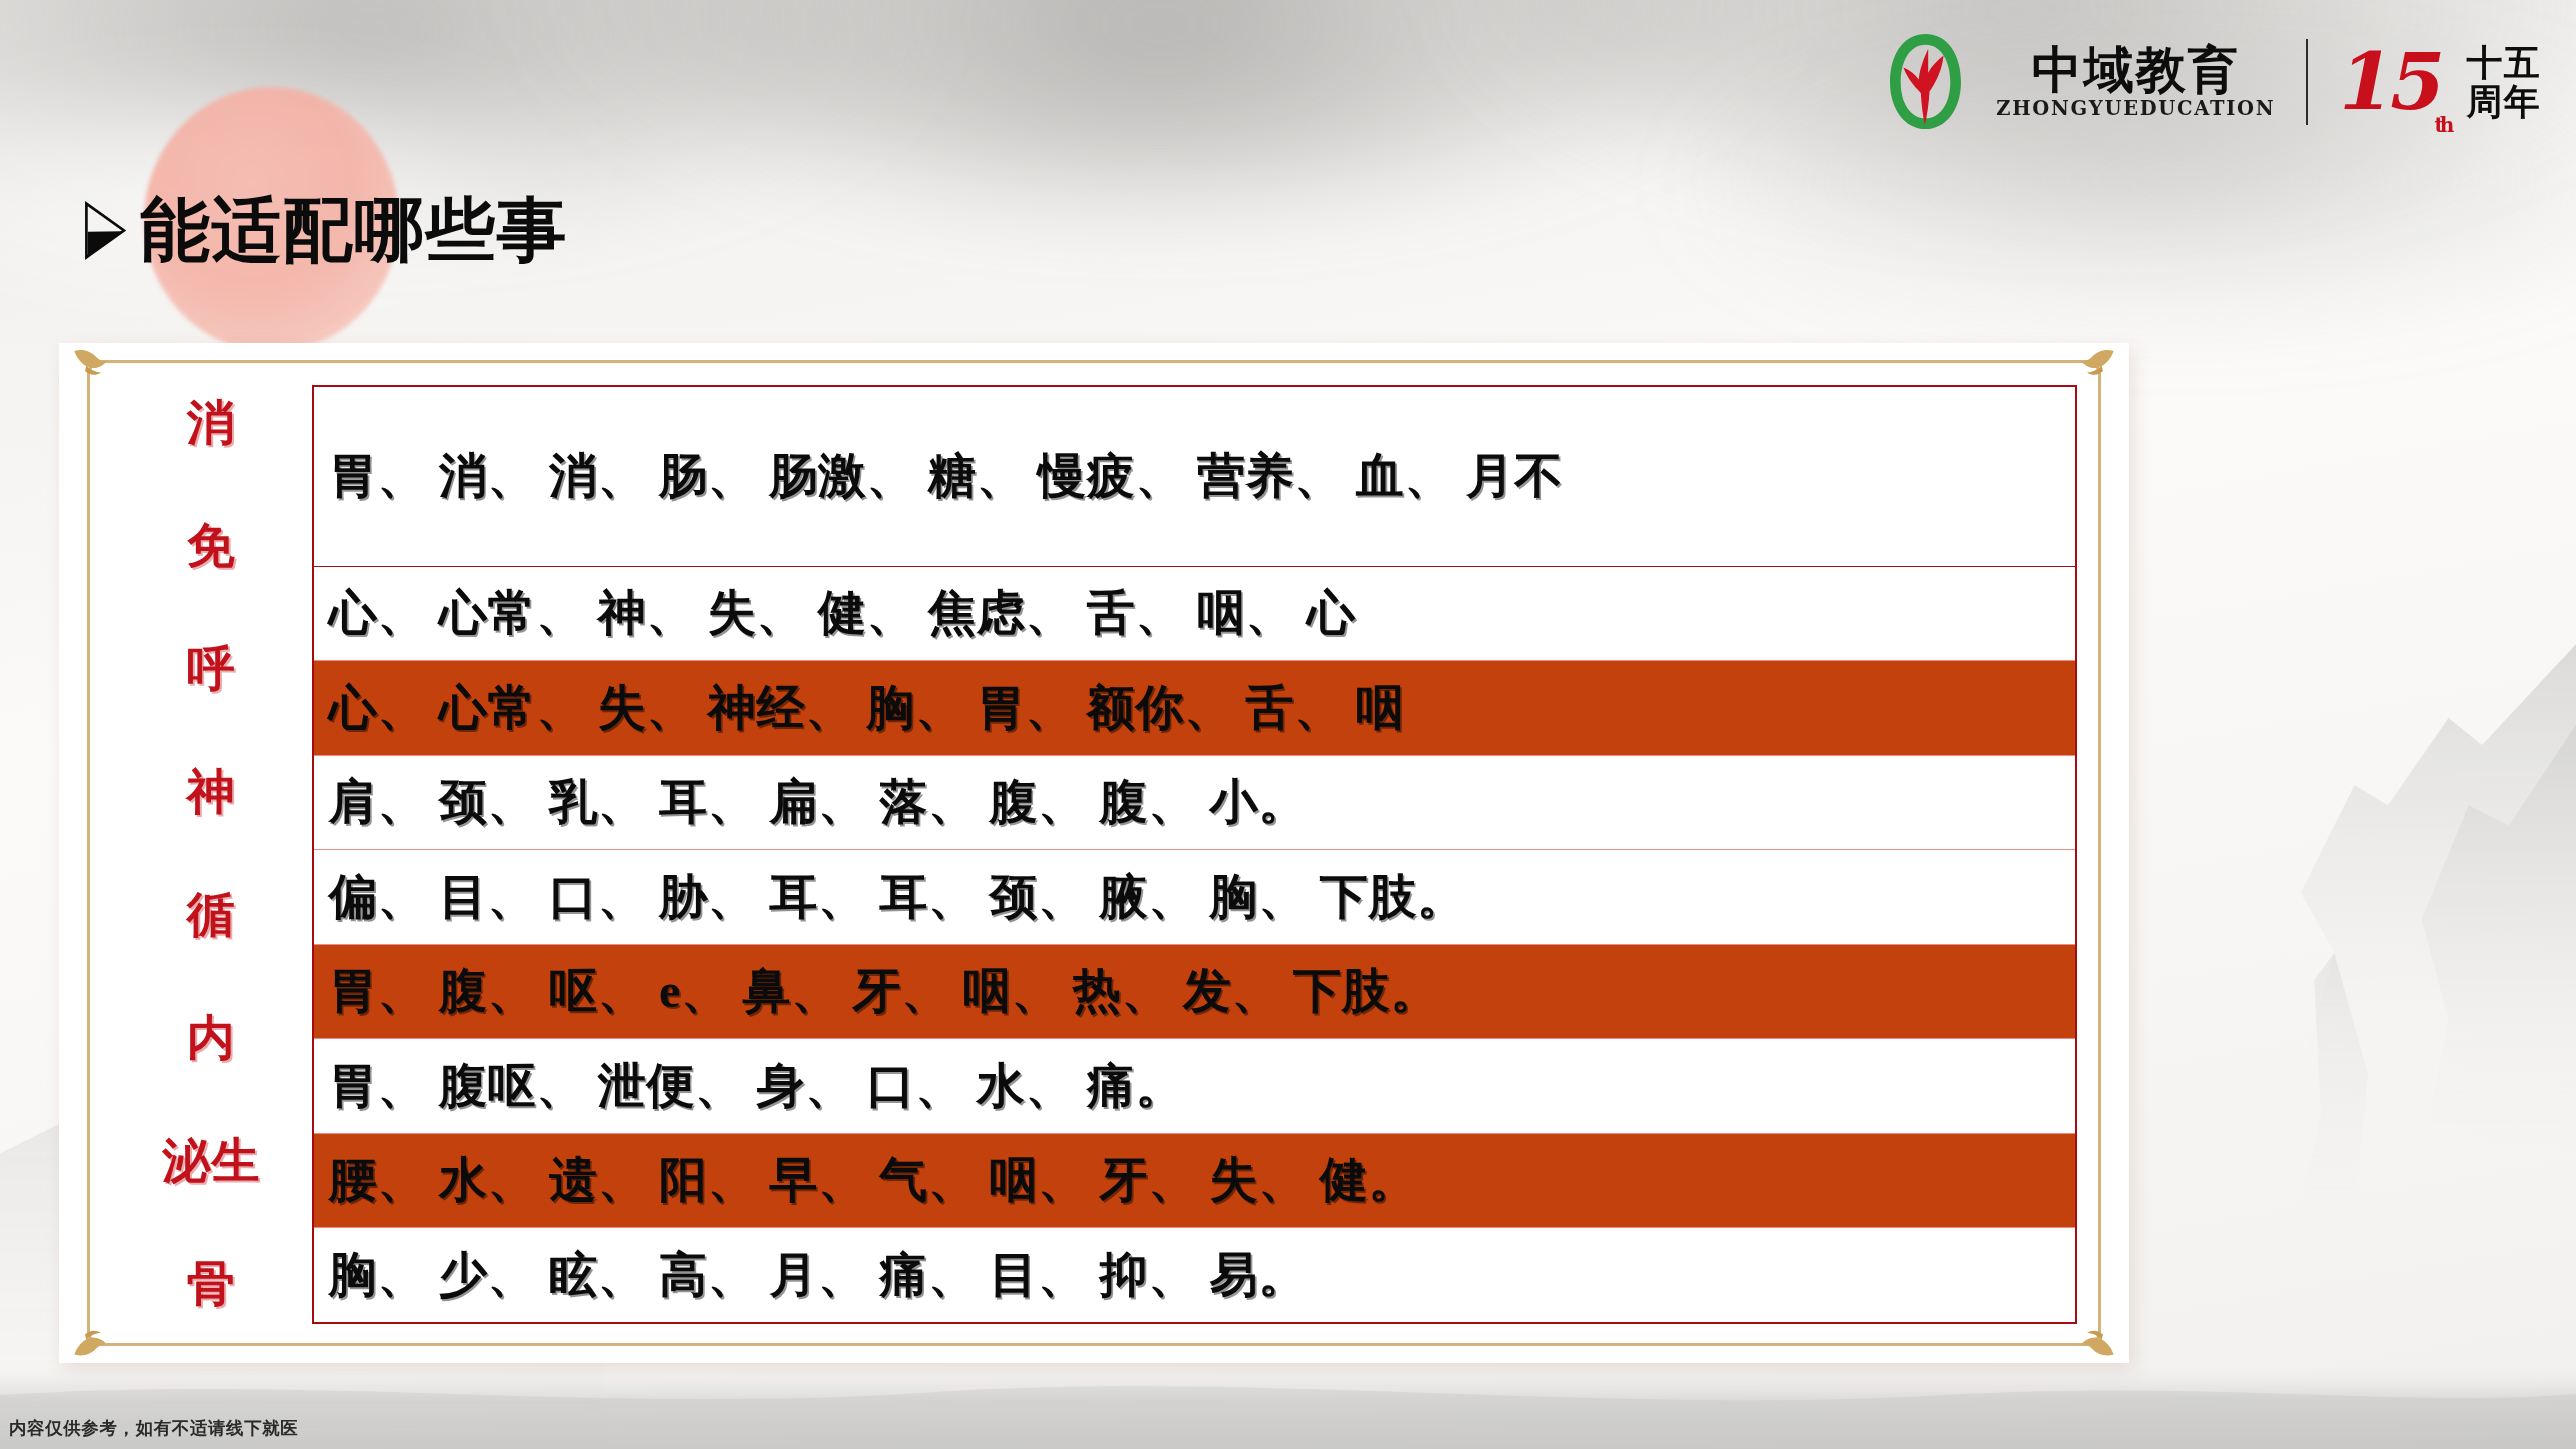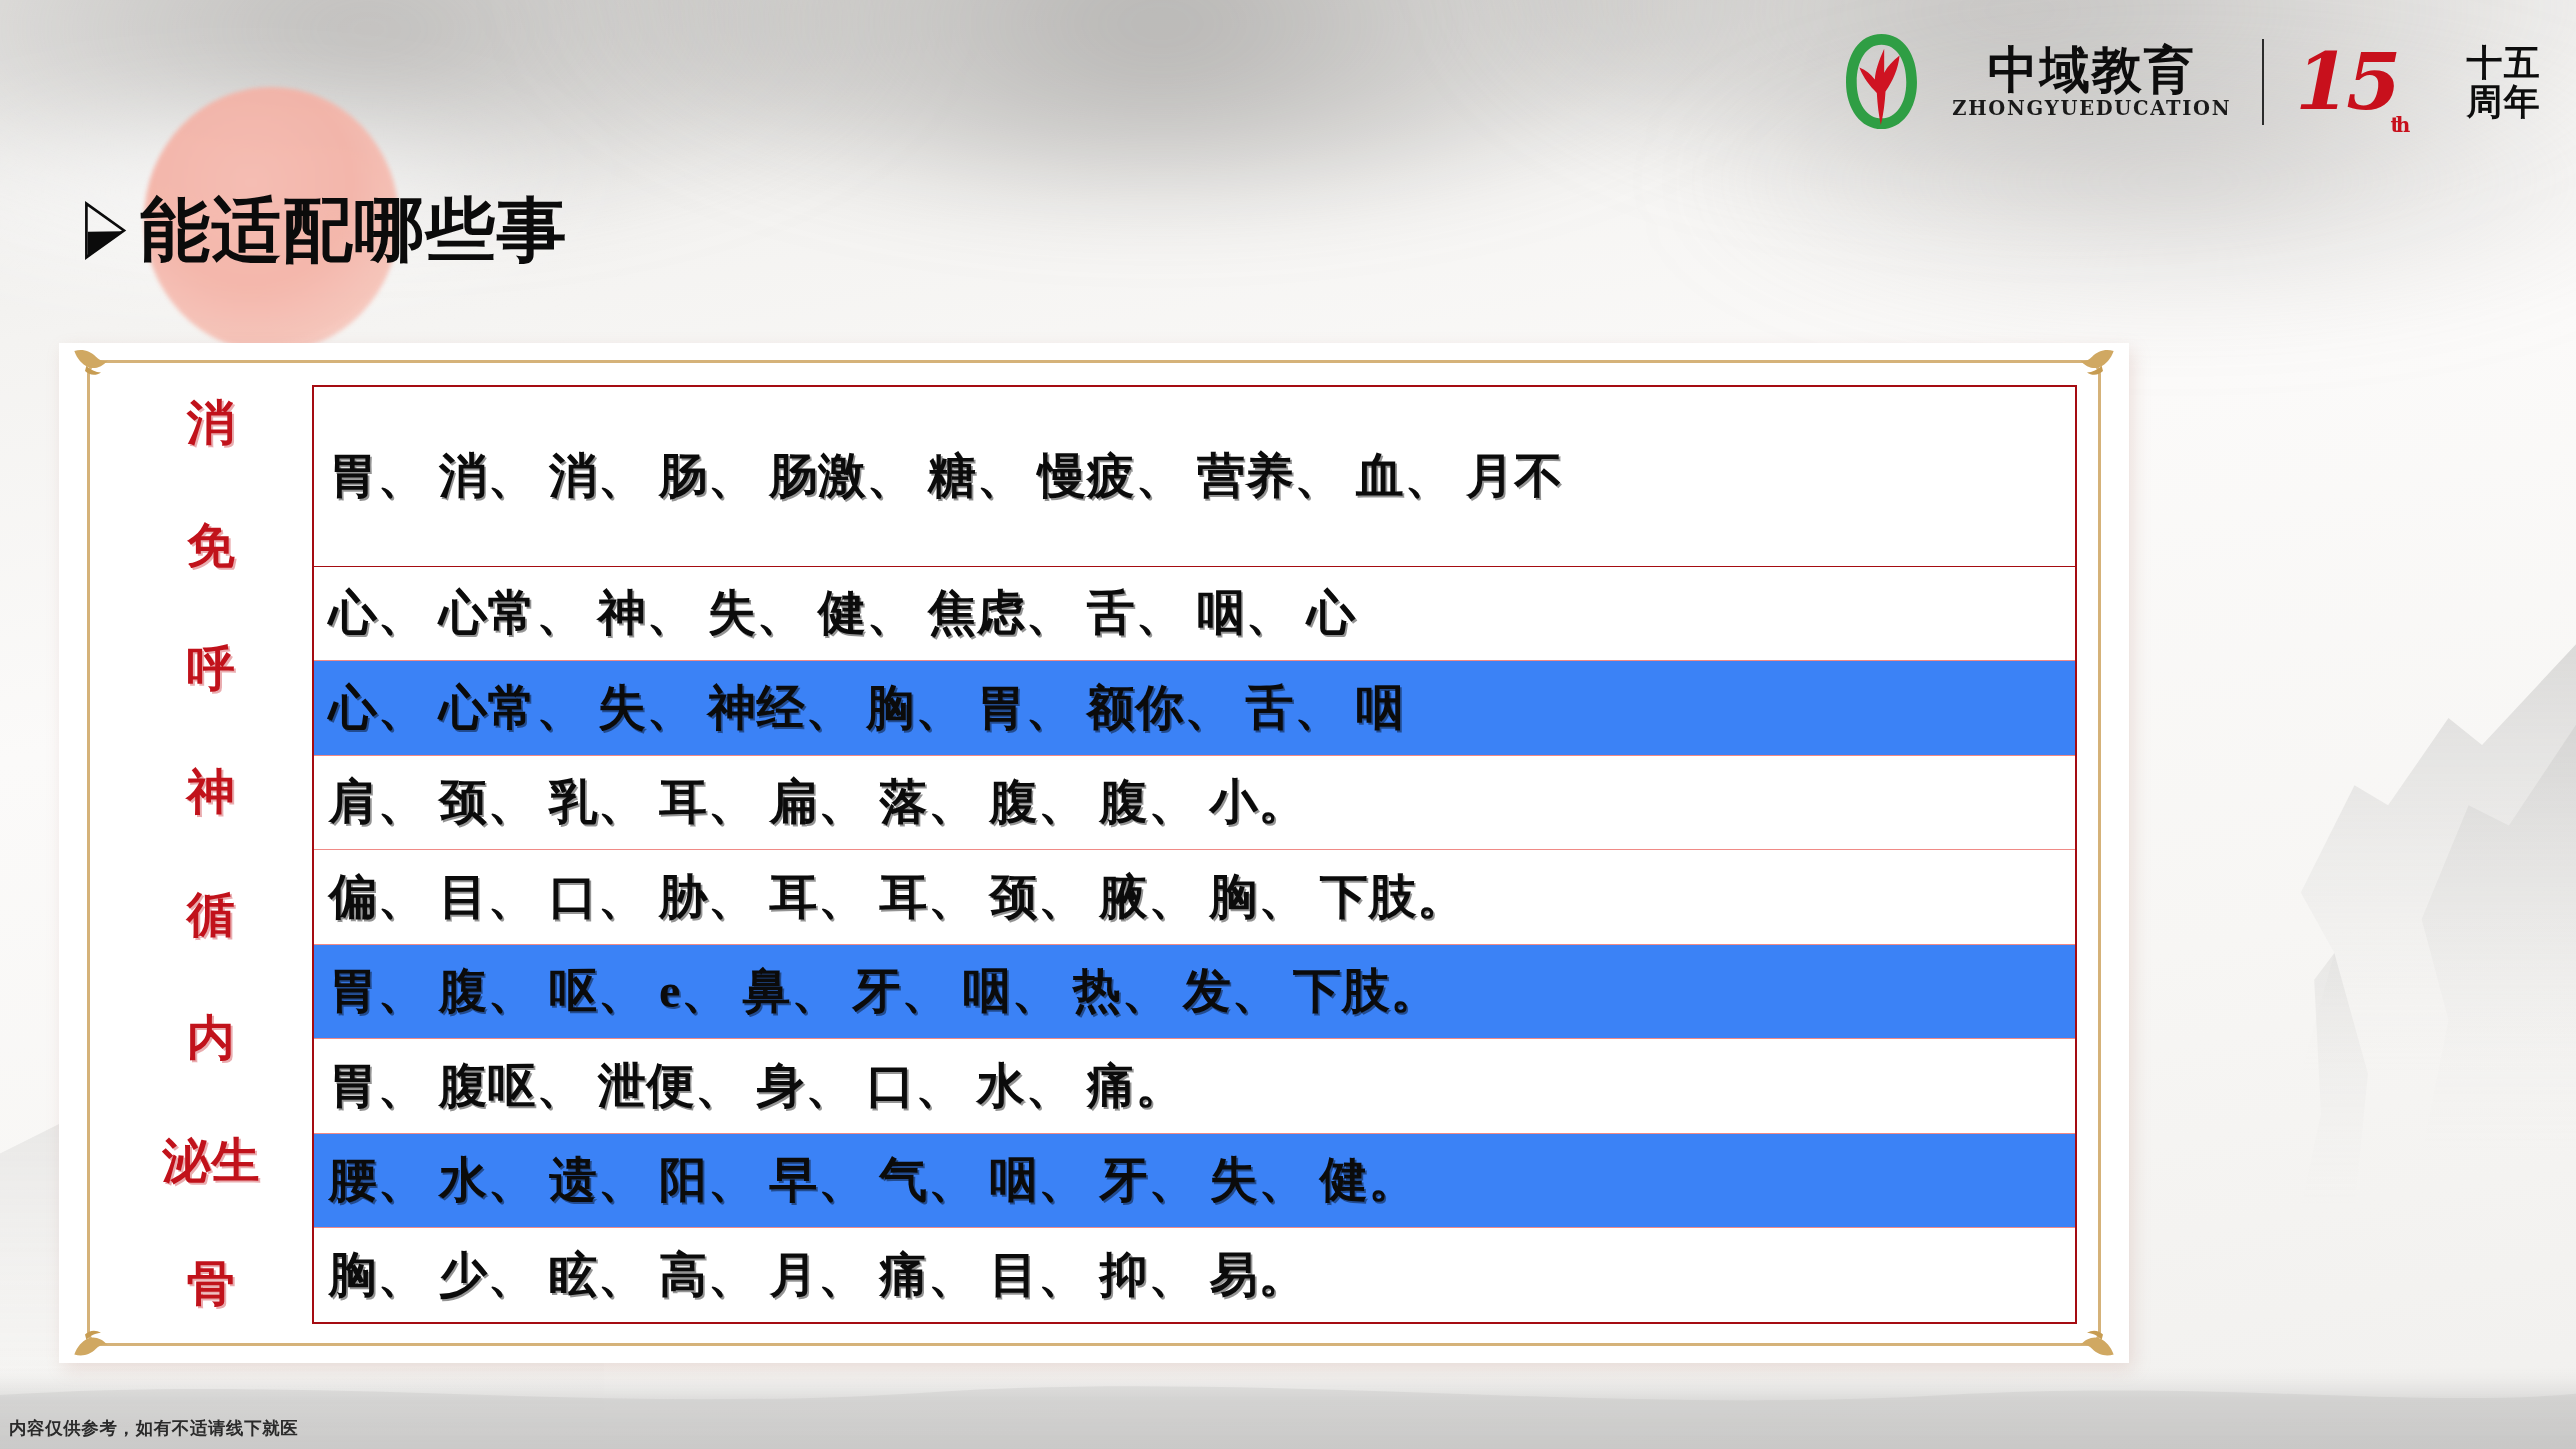--- a/index.html
+++ b/index.html
@@ -114,21 +114,21 @@
   #anniv-th {
     font-family: "DejaVu Serif", "Liberation Serif", serif;
     font-weight: 700; font-style: normal;
     font-size: 20px; color: #c8101c;
     position: relative; top: 23px; left: -6.7px;
   }
   #anniv-cn {
     display: flex; flex-direction: column;
     font-family: "DejaVu Serif", "Liberation Serif", serif;
     font-weight: 700; font-size: 36px; line-height: 1.06;
-    color: #0d0d0d; letter-spacing: 1.3px; margin-left: 44px;
+    color: #0d0d0d; letter-spacing: 1.3px;
   }
 
   
   #card {
     position: absolute;
     left: 59px; top: 343px;
     width: 2070px; height: 1020px;
     background: #ffffff;
     box-shadow: 5.4px 6.7px 17.4px rgba(185,130,120,.22);
   }
@@ -193,21 +193,21 @@
     font-weight: 700;
     font-size: 48px;
     line-height: 1.18;
     color: #0b0b0b;
     letter-spacing: 0.7px;
     white-space: nowrap;
     height: 70px;
     text-shadow: 1.7px 1.7px 0 rgba(0,0,0,.42);
   }
   table#matrix tr.tall td { height: 134px; }
-  table#matrix tr.alt td { background: #3b82f6; }
+  table#matrix tr.alt td { background: #c2410c; }
   table#matrix tr:first-child td { border-top: none; }
   table#matrix tr:last-child td  { border-bottom: none; }
   table#matrix tr.tall td { border-bottom: 1.3px solid #a50c12; }
 
   
   #disclaimer {
     position: absolute;
     left: 9px; bottom: 9.4px;
     font-family: "DejaVu Sans", "Liberation Sans", sans-serif;
     font-weight: 700;

